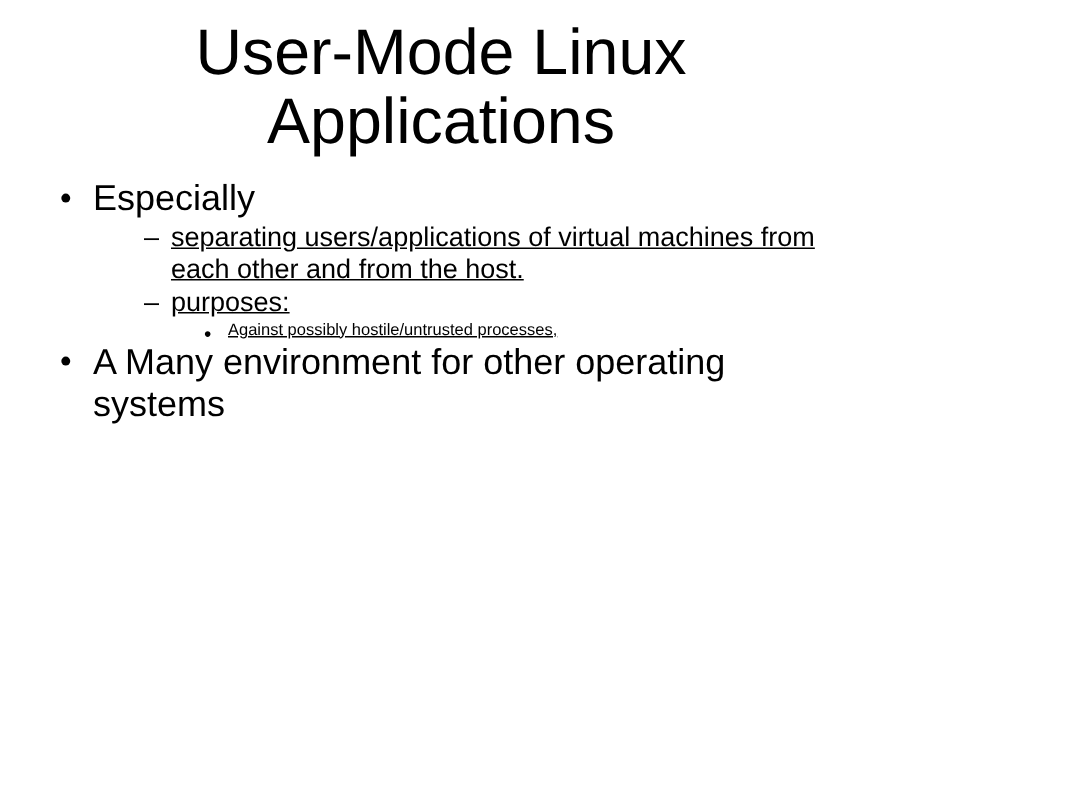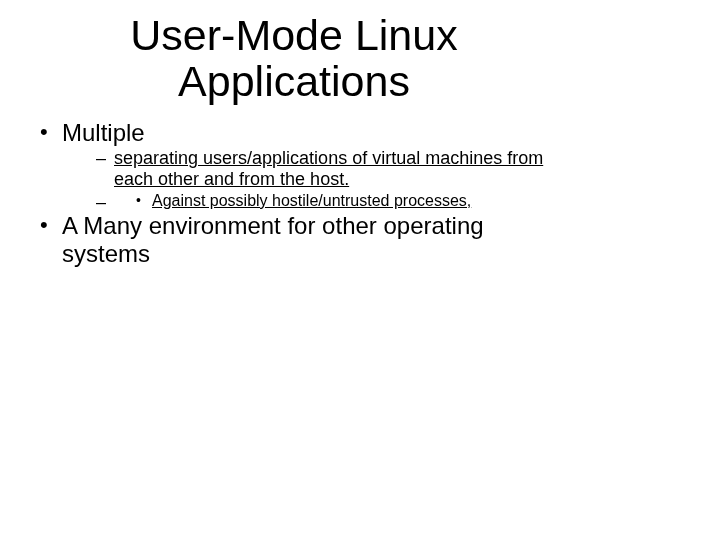--- a/index.html
+++ b/index.html
@@ -59,21 +59,21 @@
   ul.level2 > li::before {
     content: "–";
     position: absolute;
     left: 0;
     top: 0;
   }
   ul.level3 {
     list-style: none;
     margin: 2px 0 2px 0;
     padding: 0 0 0 22px;
-    font-size: 16px;
+    font-size: 11px;
     line-height: 1.15;
   }
   ul.level3 > li {
     position: relative;
     padding-left: 16px;
     margin: 1px 0;
   }
   ul.level3 > li::before {
     content: "•";
     position: absolute;
@@ -84,26 +84,27 @@
 </style>
 </head>
 <body>
 
 <div class="slide">
   <h1 class="title">User-Mode Linux Applications</h1>
 
   <ul class="level1">
 
     <li>
-      <span>Multiple</span>
+      <span>Especially</span>
       <ul class="level2">
         <li>
           <span>separating users/applications of virtual machines from each other and from the host.</span>
         </li>
         <li>
+          <span>purposes:</span>
           <ul class="level3">
             <li>
               <span>Against possibly hostile/untrusted processes,</span>
             </li>
           </ul>
         </li>
       </ul>
     </li>
 
 

